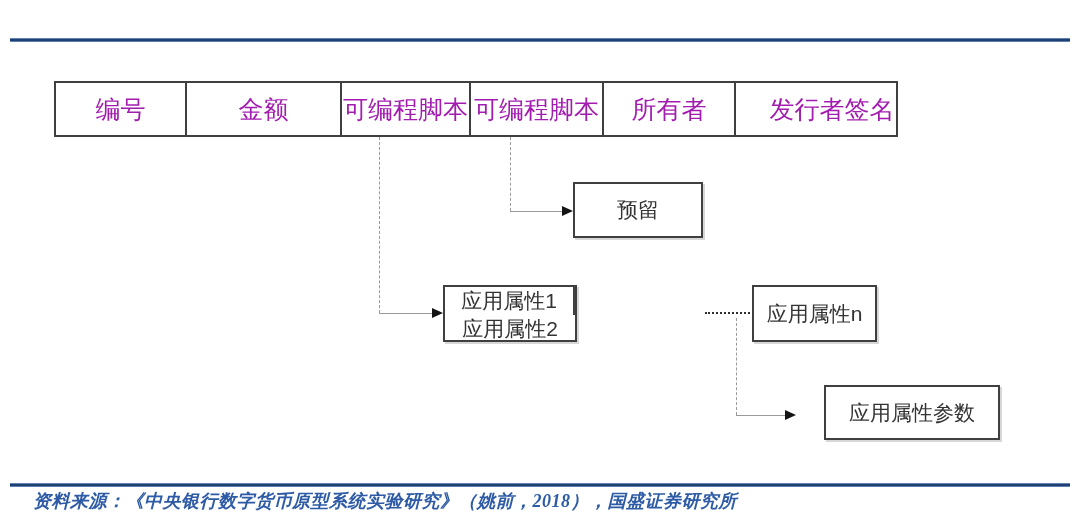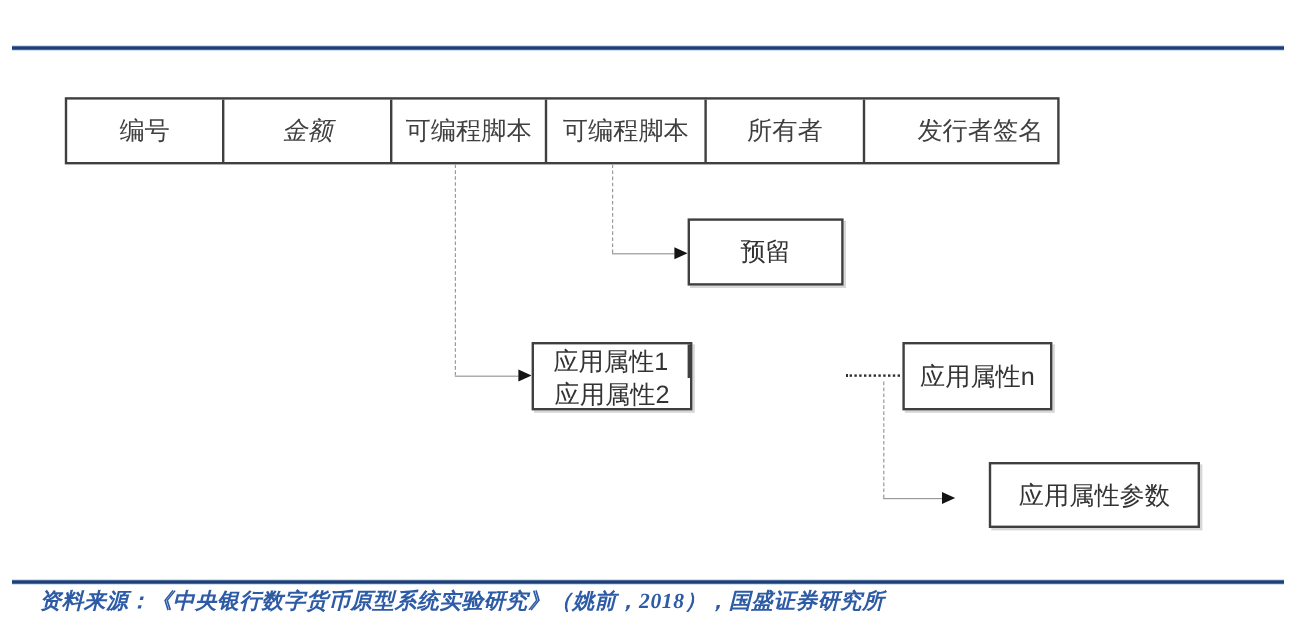--- a/index.html
+++ b/index.html
@@ -54,26 +54,26 @@
     border: 2px solid #3f3f3f;
     box-sizing: border-box;
     background: #ffffff;
   }
   .field-cell {
     display: flex;
     align-items: center;
     justify-content: center;
     border-right: 2px solid #3f3f3f;
     box-sizing: border-box;
-    font-size: 21px;
-    color: #404040;
+    font-size: 25px;
+    color: #a21caf;
     white-space: nowrap;
   }
   .field-cell:last-child { border-right: none; }
-  .w0 { width: 131px; } .w1 { width: 140px; font-style: italic; } .w2 { width: 129px; }
+  .w0 { width: 131px; } .w1 { width: 155px; } .w2 { width: 129px; }
   .w3 { width: 133px; } .w4 { width: 132px; } .w5 { width: 128px; margin-left: 32px; }
   .node {
     position: absolute;
     border: 2px solid #3f3f3f;
     background: #ffffff;
     box-sizing: border-box;
     display: flex;
     align-items: center;
     justify-content: center;
     font-size: 21px;

